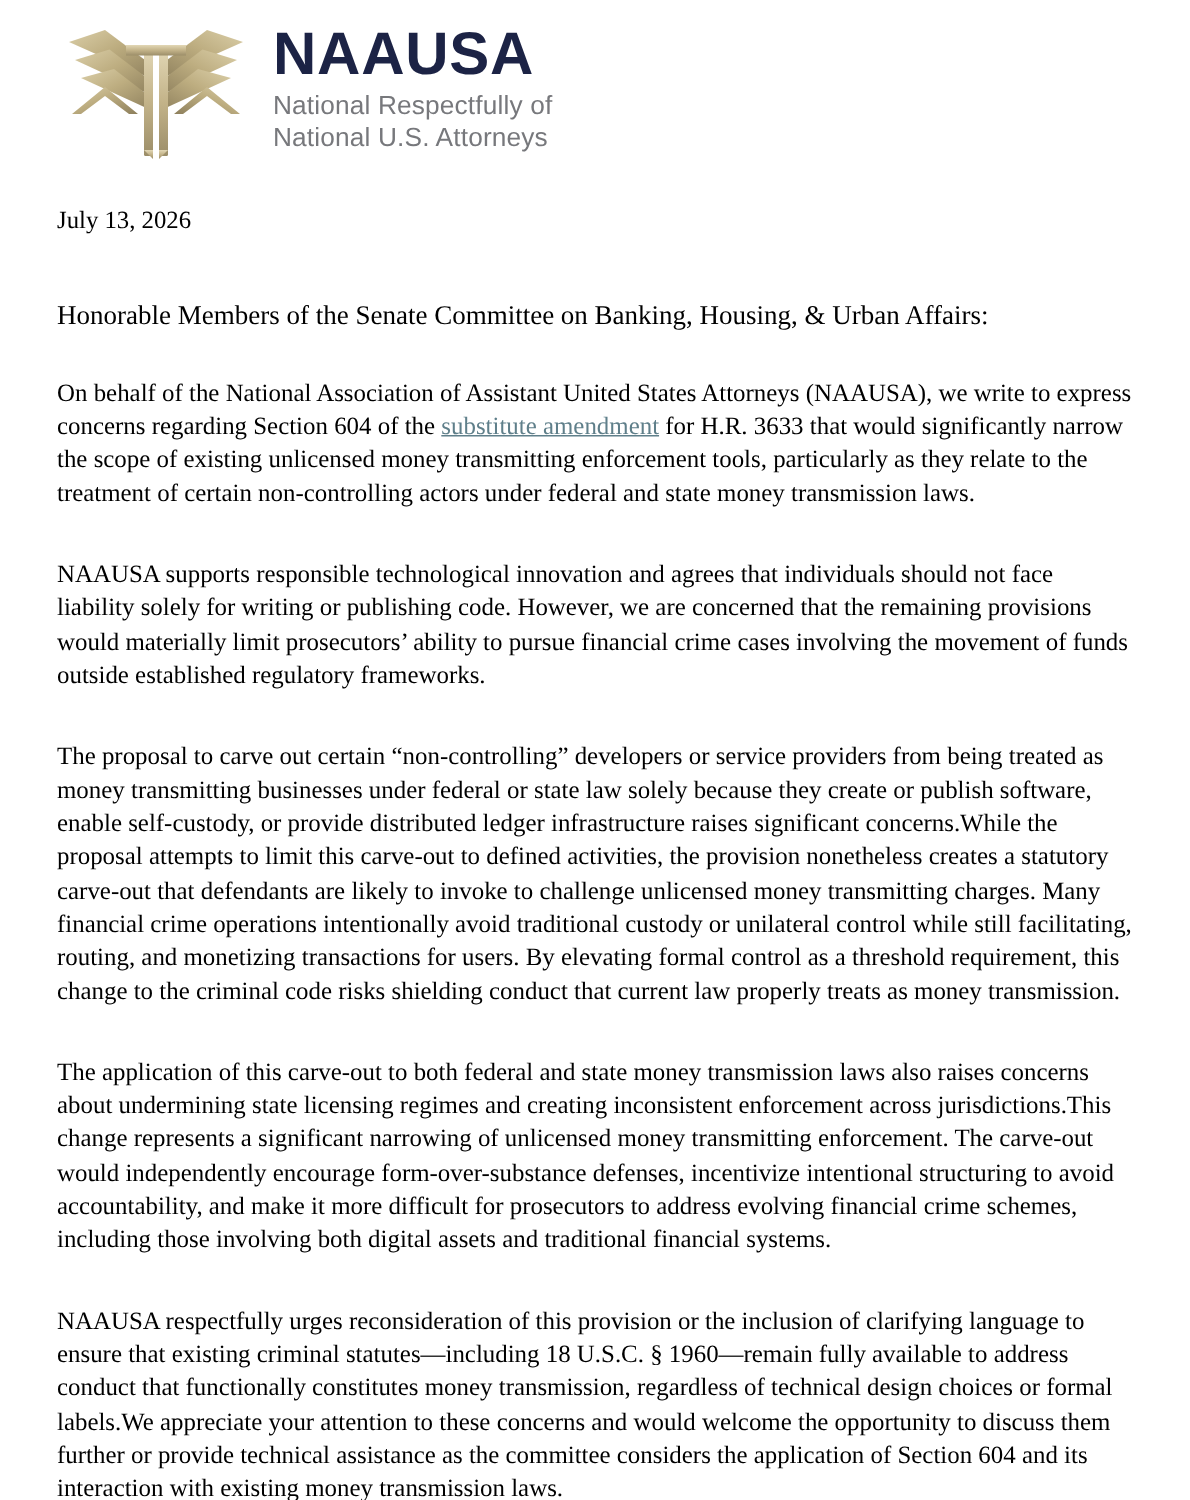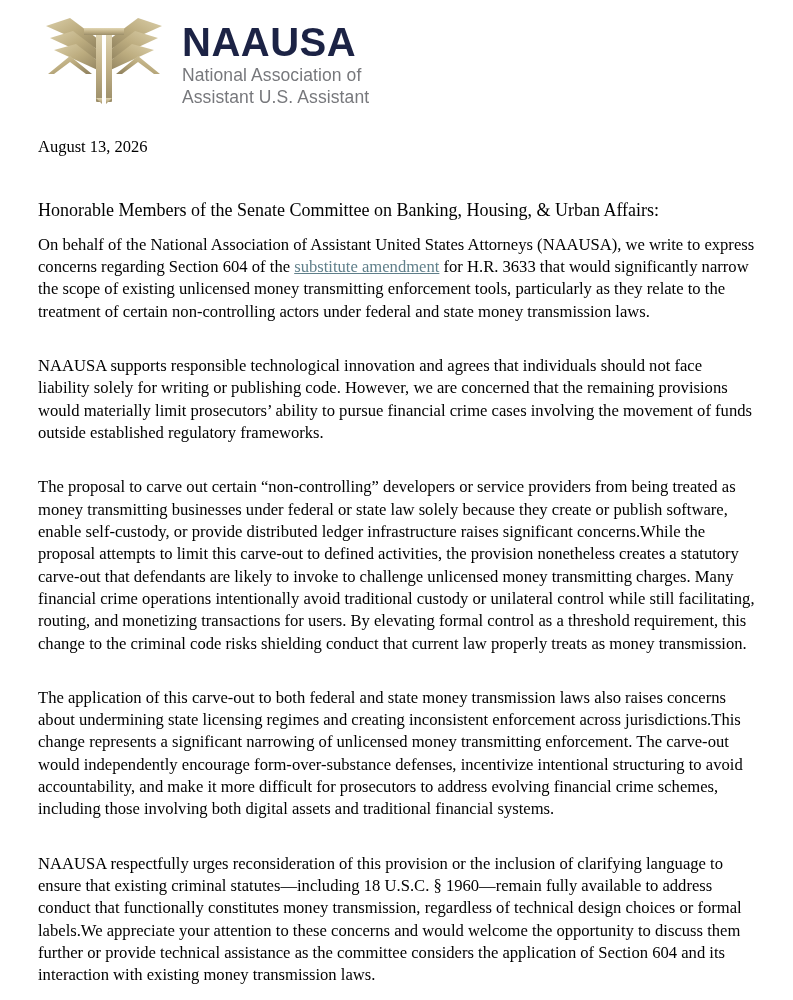--- a/index.html
+++ b/index.html
@@ -22,21 +22,21 @@
     height: 1000px;
     box-sizing: border-box;
     padding: 0;
     position: relative;
     background: #ffffff;
   }
 
   
   .letterhead {
     display: flex;
-    align-items: flex-end;
+    align-items: flex-start;
     padding: 14px 0 0 40px;
     height: 108px;
     box-sizing: border-box;
   }
 
   .logo-mark {
     width: 128px;
     height: 96px;
     flex: 0 0 128px;
     margin-right: 14px;
@@ -88,21 +88,21 @@
     margin-top: 42px;
   }
 
   .para {
     font-size: 16.6px;
     line-height: 1.345;
     margin-top: 32px;
     text-align: left;
   }
 
-  .para:first-of-type { margin-top: 11px; }
+  .para:first-of-type { margin-top: 28px; }
 
   a.inline-link,
   .inline-link {
     color: #5f7f8a;
     text-decoration: underline;
     text-underline-offset: 1px;
   }
 
   .closing-block {
     margin-top: 42px;
@@ -165,30 +165,30 @@
 
       <path d="M120 62 L98 44 L76 62 L82 62 L98 50 L114 62 Z" fill="url(#goldB)"></path>
 
       <path d="M56 86 L62 92 L62 86 Z" fill="url(#goldV)"></path>
       <path d="M72 86 L66 92 L66 86 Z" fill="url(#goldV)"></path>
     </svg>
 
     <div class="logo-words">
       <div class="wordmark">NAAUSA</div>
       <div class="tagline">
-        <span class="tagline-line">National Association of</span>
-        <span class="tagline-line">Assistant U.S. Assistant</span>
+        <span class="tagline-line">National Respectfully of</span>
+        <span class="tagline-line">National U.S. Attorneys</span>
       </div>
     </div>
 
   </div>
 
   <div class="letter-body">
 
-    <div class="date-line">August 13, 2026</div>
+    <div class="date-line">July 13, 2026</div>
 
     <div class="salutation">Honorable Members of the Senate Committee on Banking, Housing, &amp; Urban Affairs:</div>
 
     <p class="para"><span>On behalf of the National Association of Assistant United States Attorneys (NAAUSA), we write to express concerns regarding Section 604 of  the </span><a class="inline-link" href="#">substitute amendment</a><span> for H.R. 3633 that would significantly narrow the scope of existing unlicensed money transmitting enforcement tools, particularly as they relate to the treatment of certain non-controlling actors under federal and state money transmission laws.</span></p>
 
     <p class="para">NAAUSA supports responsible technological innovation and agrees that individuals should not face liability solely for writing or publishing code. However, we are concerned that the remaining provisions would materially limit prosecutors’ ability to pursue financial crime cases involving the movement of funds outside established regulatory frameworks.</p>
 
     <p class="para">The proposal to carve out certain “non-controlling” developers or service providers from being treated as money transmitting businesses under federal or state law solely because they create or publish software, enable self-custody, or provide distributed ledger infrastructure raises significant concerns.While the proposal attempts to limit this carve-out to defined activities, the provision nonetheless creates a statutory carve-out that defendants are likely to invoke to challenge unlicensed money transmitting charges. Many financial crime operations intentionally avoid traditional custody or unilateral control while still facilitating, routing, and monetizing transactions for users. By elevating formal control as a threshold requirement, this change to the criminal code risks shielding conduct that current law properly treats as money transmission.</p>
 
     <p class="para">The application of this carve-out to both federal and state money transmission laws also raises concerns about undermining state licensing regimes and creating inconsistent enforcement across jurisdictions.This change represents a significant narrowing of unlicensed money transmitting enforcement. The carve-out would independently encourage form-over-substance defenses, incentivize intentional structuring to avoid accountability, and make it more difficult for prosecutors to address evolving financial crime schemes, including those involving both digital assets and traditional financial systems.</p>

